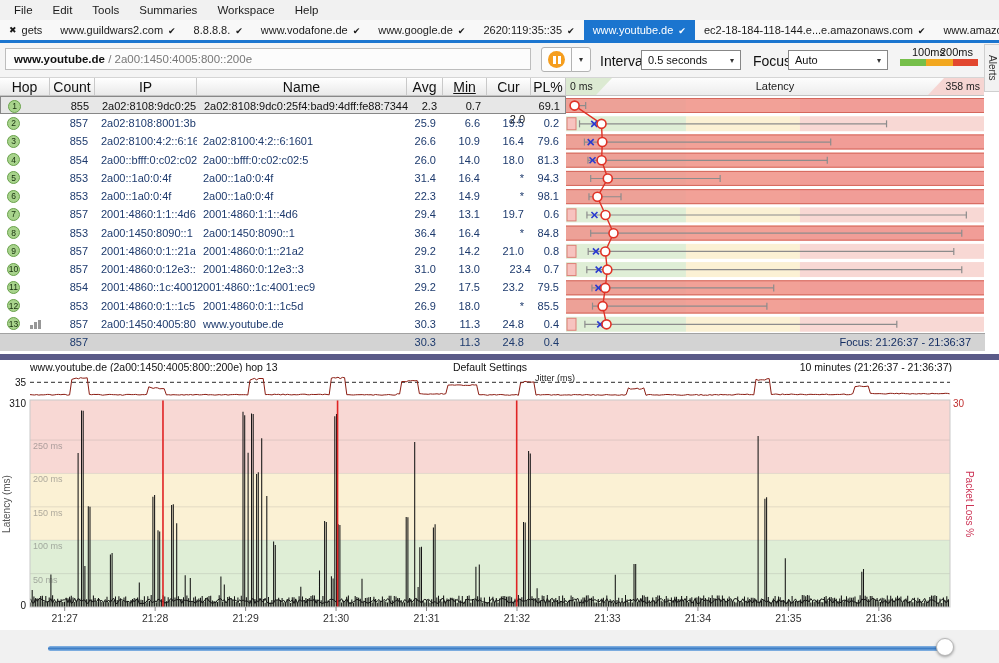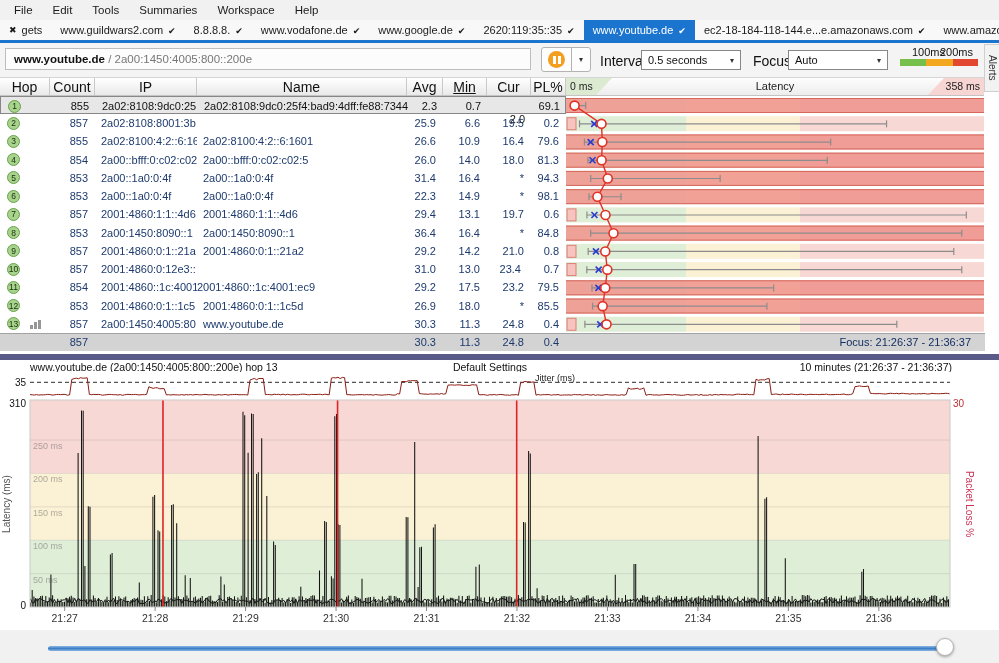--- a/index.html
+++ b/index.html
@@ -272,23 +272,24 @@
         <div class="cell " style="left: 197px; width: 210px; padding-left: 6px;">2001:4860:0:1::21a2</div>
         <div class="cell num" style="left: 407px; width: 36px;">29.2</div>
         <div class="cell num" style="left: 443px; width: 44px;">14.2</div>
         <div class="cell num" style="left: 487px; width: 44px;">21.0</div>
         <div class="cell num" style="left: 531px; width: 35px;">0.8</div>
       </div>
       <div class="row" style="top: 164.07px;">
         <div class="hopc">10</div>
         <div class="cell num" style="left: 50px; width: 45px;">857</div>
         <div class="cell " style="left: 95px; width: 102px; padding-left: 6px;">2001:4860:0:12e3::</div>
+        <div class="cell " style="left: 197px; width: 210px; padding-left: 6px;">2001:4860:0:12e3::3</div>
         <div class="cell num" style="left: 407px; width: 36px;">31.0</div>
         <div class="cell num" style="left: 443px; width: 44px;">13.0</div>
-        <div class="cell num" style="left: 484px; width: 44px; text-align: right;">23.4</div>
+        <div class="cell num" style="left: 494px; width: 44px; text-align: right;">23.4</div>
         <div class="cell num" style="left: 531px; width: 35px;">0.7</div>
       </div>
       <div class="row" style="top: 182.3px;">
         <div class="hopc">11</div>
         <div class="cell num" style="left: 50px; width: 45px;">854</div>
         <div class="cell " style="left: 95px; width: 102px; padding-left: 6px;">2001:4860::1c:4001</div>
         <div class="cell " style="left: 197px; width: 210px; ">2001:4860::1c:4001:ec9</div>
         <div class="cell num" style="left: 407px; width: 36px;">29.2</div>
         <div class="cell num" style="left: 443px; width: 44px;">17.5</div>
         <div class="cell num" style="left: 487px; width: 44px;">23.2</div>

